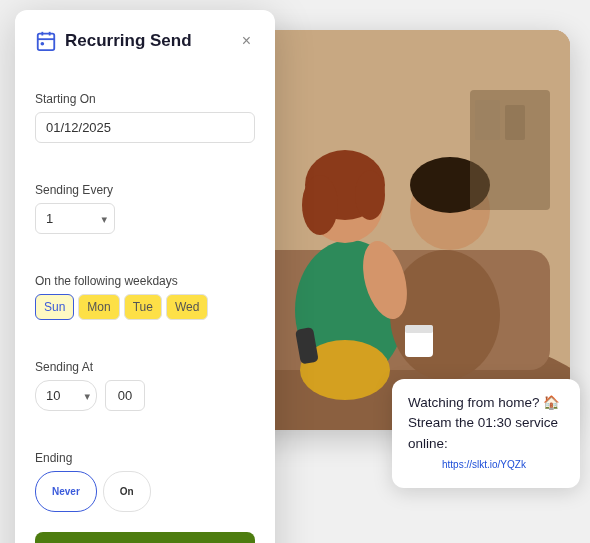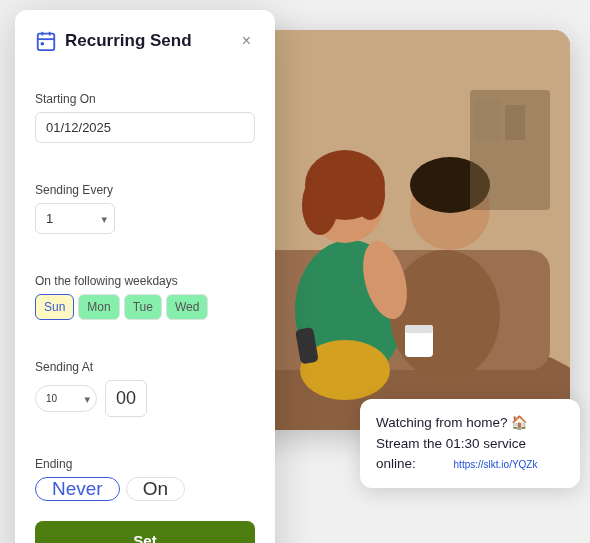--- a/index.html
+++ b/index.html
@@ -40,21 +40,21 @@
         radial-gradient(ellipse at 50% 70%, #5a3520 0%, transparent 60%),
         linear-gradient(180deg, #e8c4a0 0%, #c9956a 30%, #8b5e3c 60%, #4a3020 100%);
       position: relative;
     }
 
     
     .message-bubble {
       position: absolute;
       bottom: 55px;
       right: 10px;
-      width: 220px;
+      width: 188px;
       background: white;
       border-radius: 12px;
       padding: 14px 16px;
       box-shadow: 0 4px 20px rgba(0,0,0,0.15);
       z-index: 10;
     }
 
     .message-bubble p {
       font-size: 13.5px;
       color: #1a1a2e;
@@ -172,21 +172,21 @@
       flex-wrap: wrap;
     }
 
     .weekday-btn {
       padding: 5px 8px;
       border-radius: 6px;
       font-size: 12px;
       font-weight: 500;
       cursor: pointer;
       border: 1px solid #e0e0e0;
-      background: #86efac;
+      background: #fde047;
       color: #555;
     }
 
     .weekday-btn.active {
       background: #fef9c3;
       border: 1.5px solid #3b5bdb;
       color: #3b5bdb;
     }
 
     .sending-row {
@@ -196,62 +196,63 @@
     }
 
     .time-select {
       position: relative;
     }
 
     .time-select select {
       padding: 7px 22px 7px 10px;
       border: 1px solid #ddd;
       border-radius: 14px;
-      font-size: 10px;
+      font-size: 13px;
       color: #333;
       appearance: none;
       background: white;
       cursor: pointer;
       width: 62px;
     }
 
     .time-select::after {
       content: '▾';
       position: absolute;
       right: 7px;
       top: 50%;
       transform: translateY(-50%);
       color: #666;
       font-size: 11px;
       pointer-events: none;
     }
 
     .time-display {
-      font-size: 18px;
+      font-size: 13px;
       color: #333;
       padding: 7px 10px;
       border: 1px solid #ddd;
       border-radius: 6px;
       min-width: 40px;
       text-align: center;
     }
 
     .ending-row {
       display: flex;
       gap: 6px;
     }
 
     .ending-btn {
-      padding: 0 16px;
+      padding: 14px 16px;
       border-radius: 20px;
-      font-size: 19px;
+      font-size: 10px;
       cursor: pointer;
       border: 1.5px solid #e0e0e0;
       background: white;
       color: #333;
+      font-weight: bold;
     }
 
     .ending-btn.active {
       border-color: #3b5bdb;
       color: #3b5bdb;
       background: white;
     }
 
     .set-btn {
       width: 100%;

